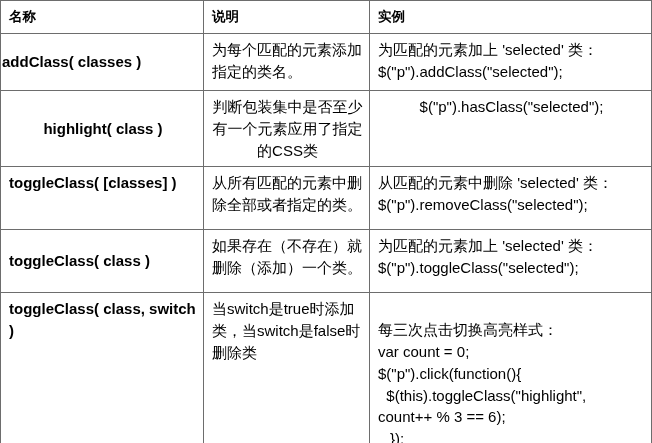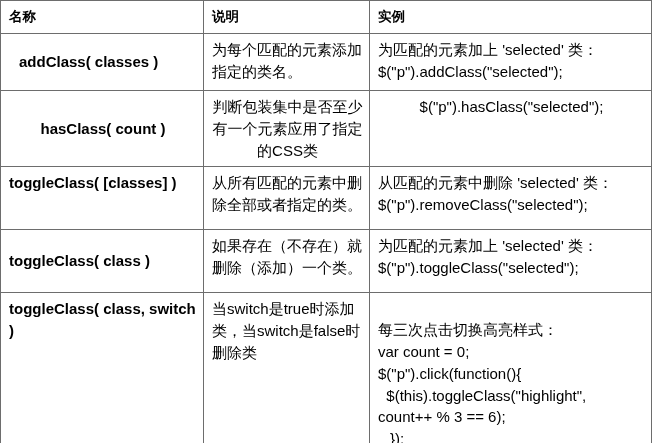--- a/index.html
+++ b/index.html
@@ -38,21 +38,21 @@
     text-align: left;
     height: 20px;
     margin-left: 45px;
   }
   .api-name {
     font-weight: bold;
     font-size: 13.5px;
     white-space: normal;
   }
   .api-name.indented {
-    padding-left: 18px;
+    padding-left: 1px;
   }
   .desc {
     font-size: 13px;
   }
   .example {
     font-size: 13px;
   }
   .example .line {
     display: block;
     white-space: pre-wrap;
@@ -106,21 +106,21 @@
       </td>
       <td class="example">
         <span class="line">为匹配的元素加上 'selected' 类：</span>
         <span class="line">$("p").addClass("selected");</span>
       </td>
     </tr>
 
     <tr class="row-hasclass">
       <td class="api-name">
         <div class="vcenter">
-            <span>hasClass( count )</span>
+            <span>highlight( class )</span>
           </div>
       </td>
       <td class="desc">
         <span>判断包装集中是否至少有一个元素应用了指定的CSS类</span>
       </td>
       <td class="example">
         <div class="vcenter">
             <span class="line">$("p").hasClass("selected");</span>
           </div>
       </td>

